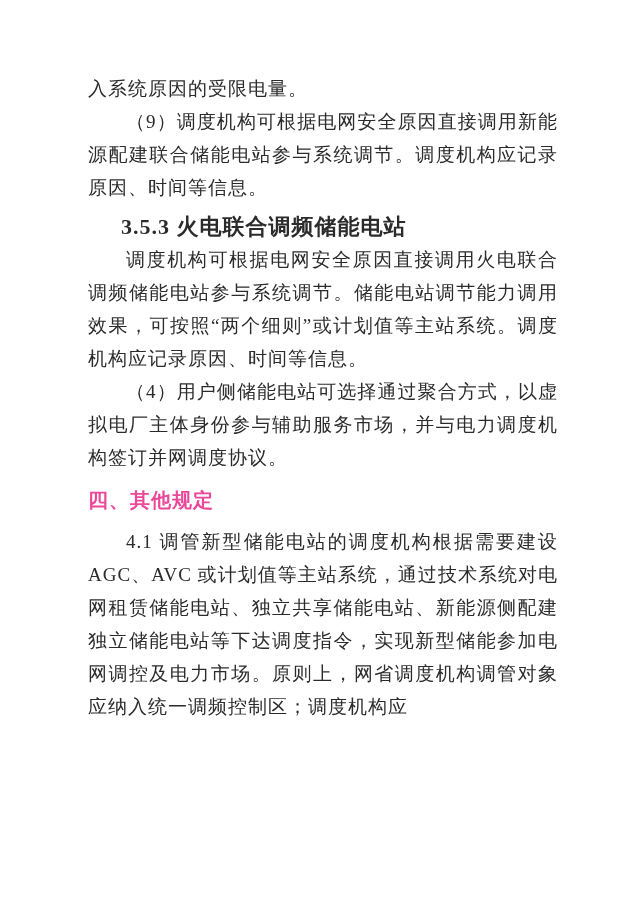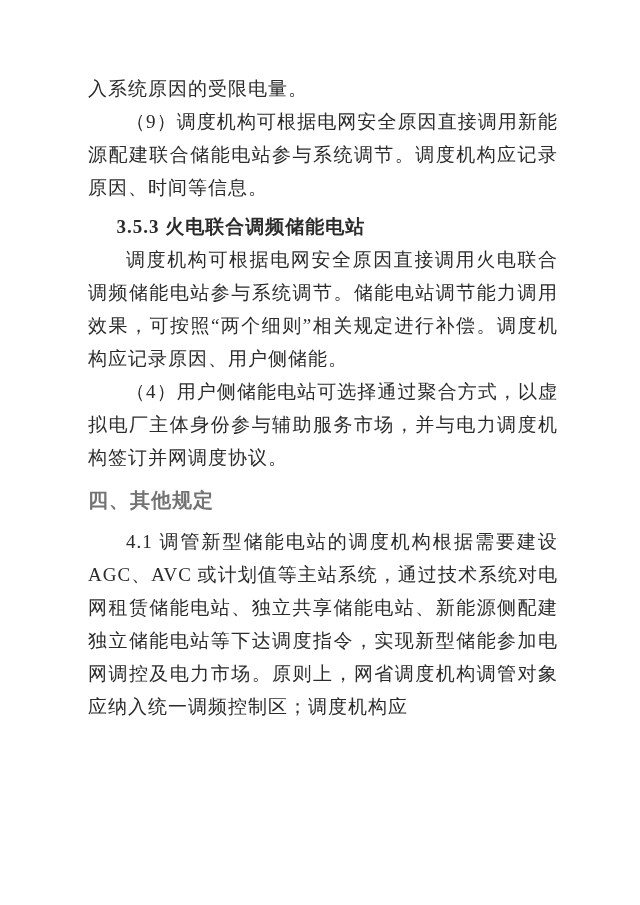--- a/index.html
+++ b/index.html
@@ -27,50 +27,50 @@
     font-size: 19px;
     line-height: 33px;
     text-align: justify;
     letter-spacing: 1px;
   }
   .first-indent {
     text-indent: 2em;
   }
   .sub-heading {
     margin: 6px 0 0 0;
-    font-size: 19px;
+    font-size: 22px;
     line-height: 33px;
     font-weight: bold;
     text-indent: 1.5em;
     letter-spacing: 1px;
     font-family: "Liberation Serif", "DejaVu Serif", serif;
   }
   .section-heading {
     margin: 9px 0 8px 0;
     font-size: 20px;
     line-height: 34px;
     font-weight: bold;
     text-indent: 0;
     letter-spacing: 1px;
     font-family: "Liberation Sans", "DejaVu Sans", sans-serif;
-    color: #737373;
+    color: #ec4899;
   }
 </style>
 </head>
 <body>
 
 <main class="page">
   <section class="content">
     <p class="body-para">入系统原因的受限电量。</p>
 
     <p class="body-para first-indent">（9）调度机构可根据电网安全原因直接调用新能源配建联合储能电站参与系统调节。调度机构应记录原因、时间等信息。</p>
 
     <h3 class="sub-heading">3.5.3 火电联合调频储能电站</h3>
 
-    <p class="body-para first-indent">调度机构可根据电网安全原因直接调用火电联合调频储能电站参与系统调节。储能电站调节能力调用效果，可按照“两个细则”相关规定进行补偿。调度机构应记录原因、用户侧储能。</p>
+    <p class="body-para first-indent">调度机构可根据电网安全原因直接调用火电联合调频储能电站参与系统调节。储能电站调节能力调用效果，可按照“两个细则”或计划值等主站系统。调度机构应记录原因、时间等信息。</p>
 
 
     <p class="body-para first-indent">（4）用户侧储能电站可选择通过聚合方式，以虚拟电厂主体身份参与辅助服务市场，并与电力调度机构签订并网调度协议。</p>
 
 
     <h2 class="section-heading">四、其他规定</h2>
 
     <p class="body-para first-indent">4.1 调管新型储能电站的调度机构根据需要建设 AGC、AVC 或计划值等主站系统，通过技术系统对电网租赁储能电站、独立共享储能电站、新能源侧配建独立储能电站等下达调度指令，实现新型储能参加电网调控及电力市场。原则上，网省调度机构调管对象应纳入统一调频控制区；调度机构应</p>
   </section>
 </main>

